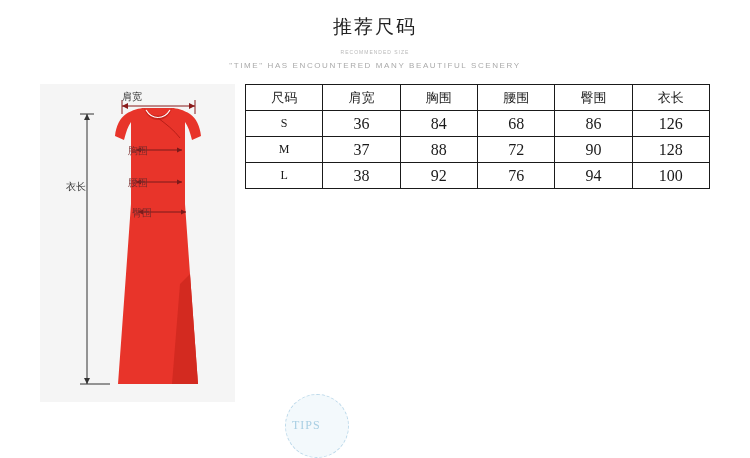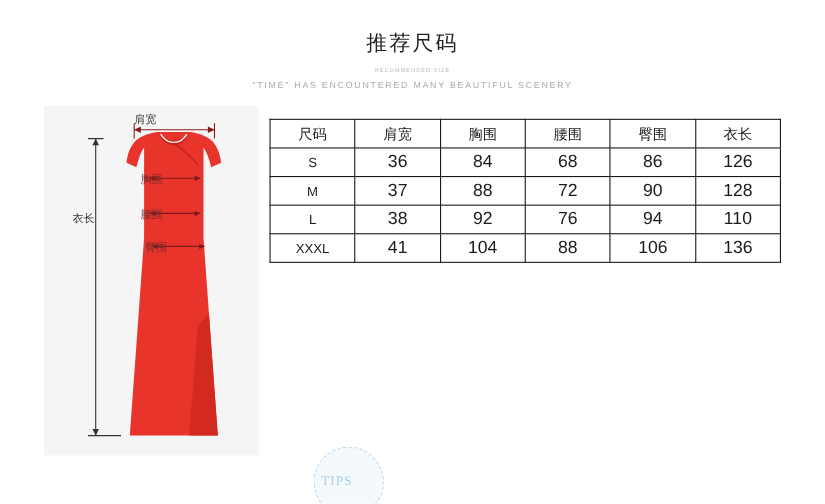--- a/index.html
+++ b/index.html
@@ -12,21 +12,21 @@
     background: #ffffff;
     font-family: "Liberation Sans", sans-serif;
     color: #333;
     overflow: hidden;
     position: relative;
   }
 
   
   .header {
     text-align: center;
-    padding-top: 26px;
+    padding-top: 14px;
   }
   .header .title {
     font-size: 19px;
     color: #222;
     letter-spacing: 2px;
     font-weight: normal;
   }
   .header .sub-tiny {
     font-size: 5px;
     color: #b9b9b9;
@@ -74,22 +74,23 @@
   .lbl-shoulder { left: 82px; top: 6px; }
   .lbl-bust     { left: 88px; top: 60px; color:#7a2a2a; }
   .lbl-waist    { left: 88px; top: 92px; color:#7a2a2a; }
   .lbl-hip      { left: 92px; top: 122px; color:#7a2a2a; }
   .lbl-length   { left: 26px; top: 96px; }
 
   
   .table-area {
     position: absolute;
     left: 205px;
-    top: 12px;
+    top: 0;
     width: 465px;
+    font-family: Liberation Serif, serif;
   }
   table.size-table {
     border-collapse: collapse;
     width: 465px;
     table-layout: fixed;
   }
   table.size-table th,
   table.size-table td {
     border: 1px solid #1a1a1a;
     text-align: center;
@@ -230,29 +231,21 @@
           <td>72</td>
           <td>90</td>
           <td>128</td>
         </tr>
         <tr>
           <td class="sizecol">L</td>
           <td>38</td>
           <td>92</td>
           <td>76</td>
           <td>94</td>
-          <td>110</td>
-        </tr>
-        <tr>
-          <td class="sizecol">XXXL</td>
-          <td>41</td>
-          <td>104</td>
-          <td>88</td>
-          <td>106</td>
-          <td>136</td>
+          <td>100</td>
         </tr>
       </tbody>
     </table>
   </div>
 
   <div class="notes">
     <div class="tips-circle"></div>
     <div class="tips-text">TIPS</div>
   </div>
 

